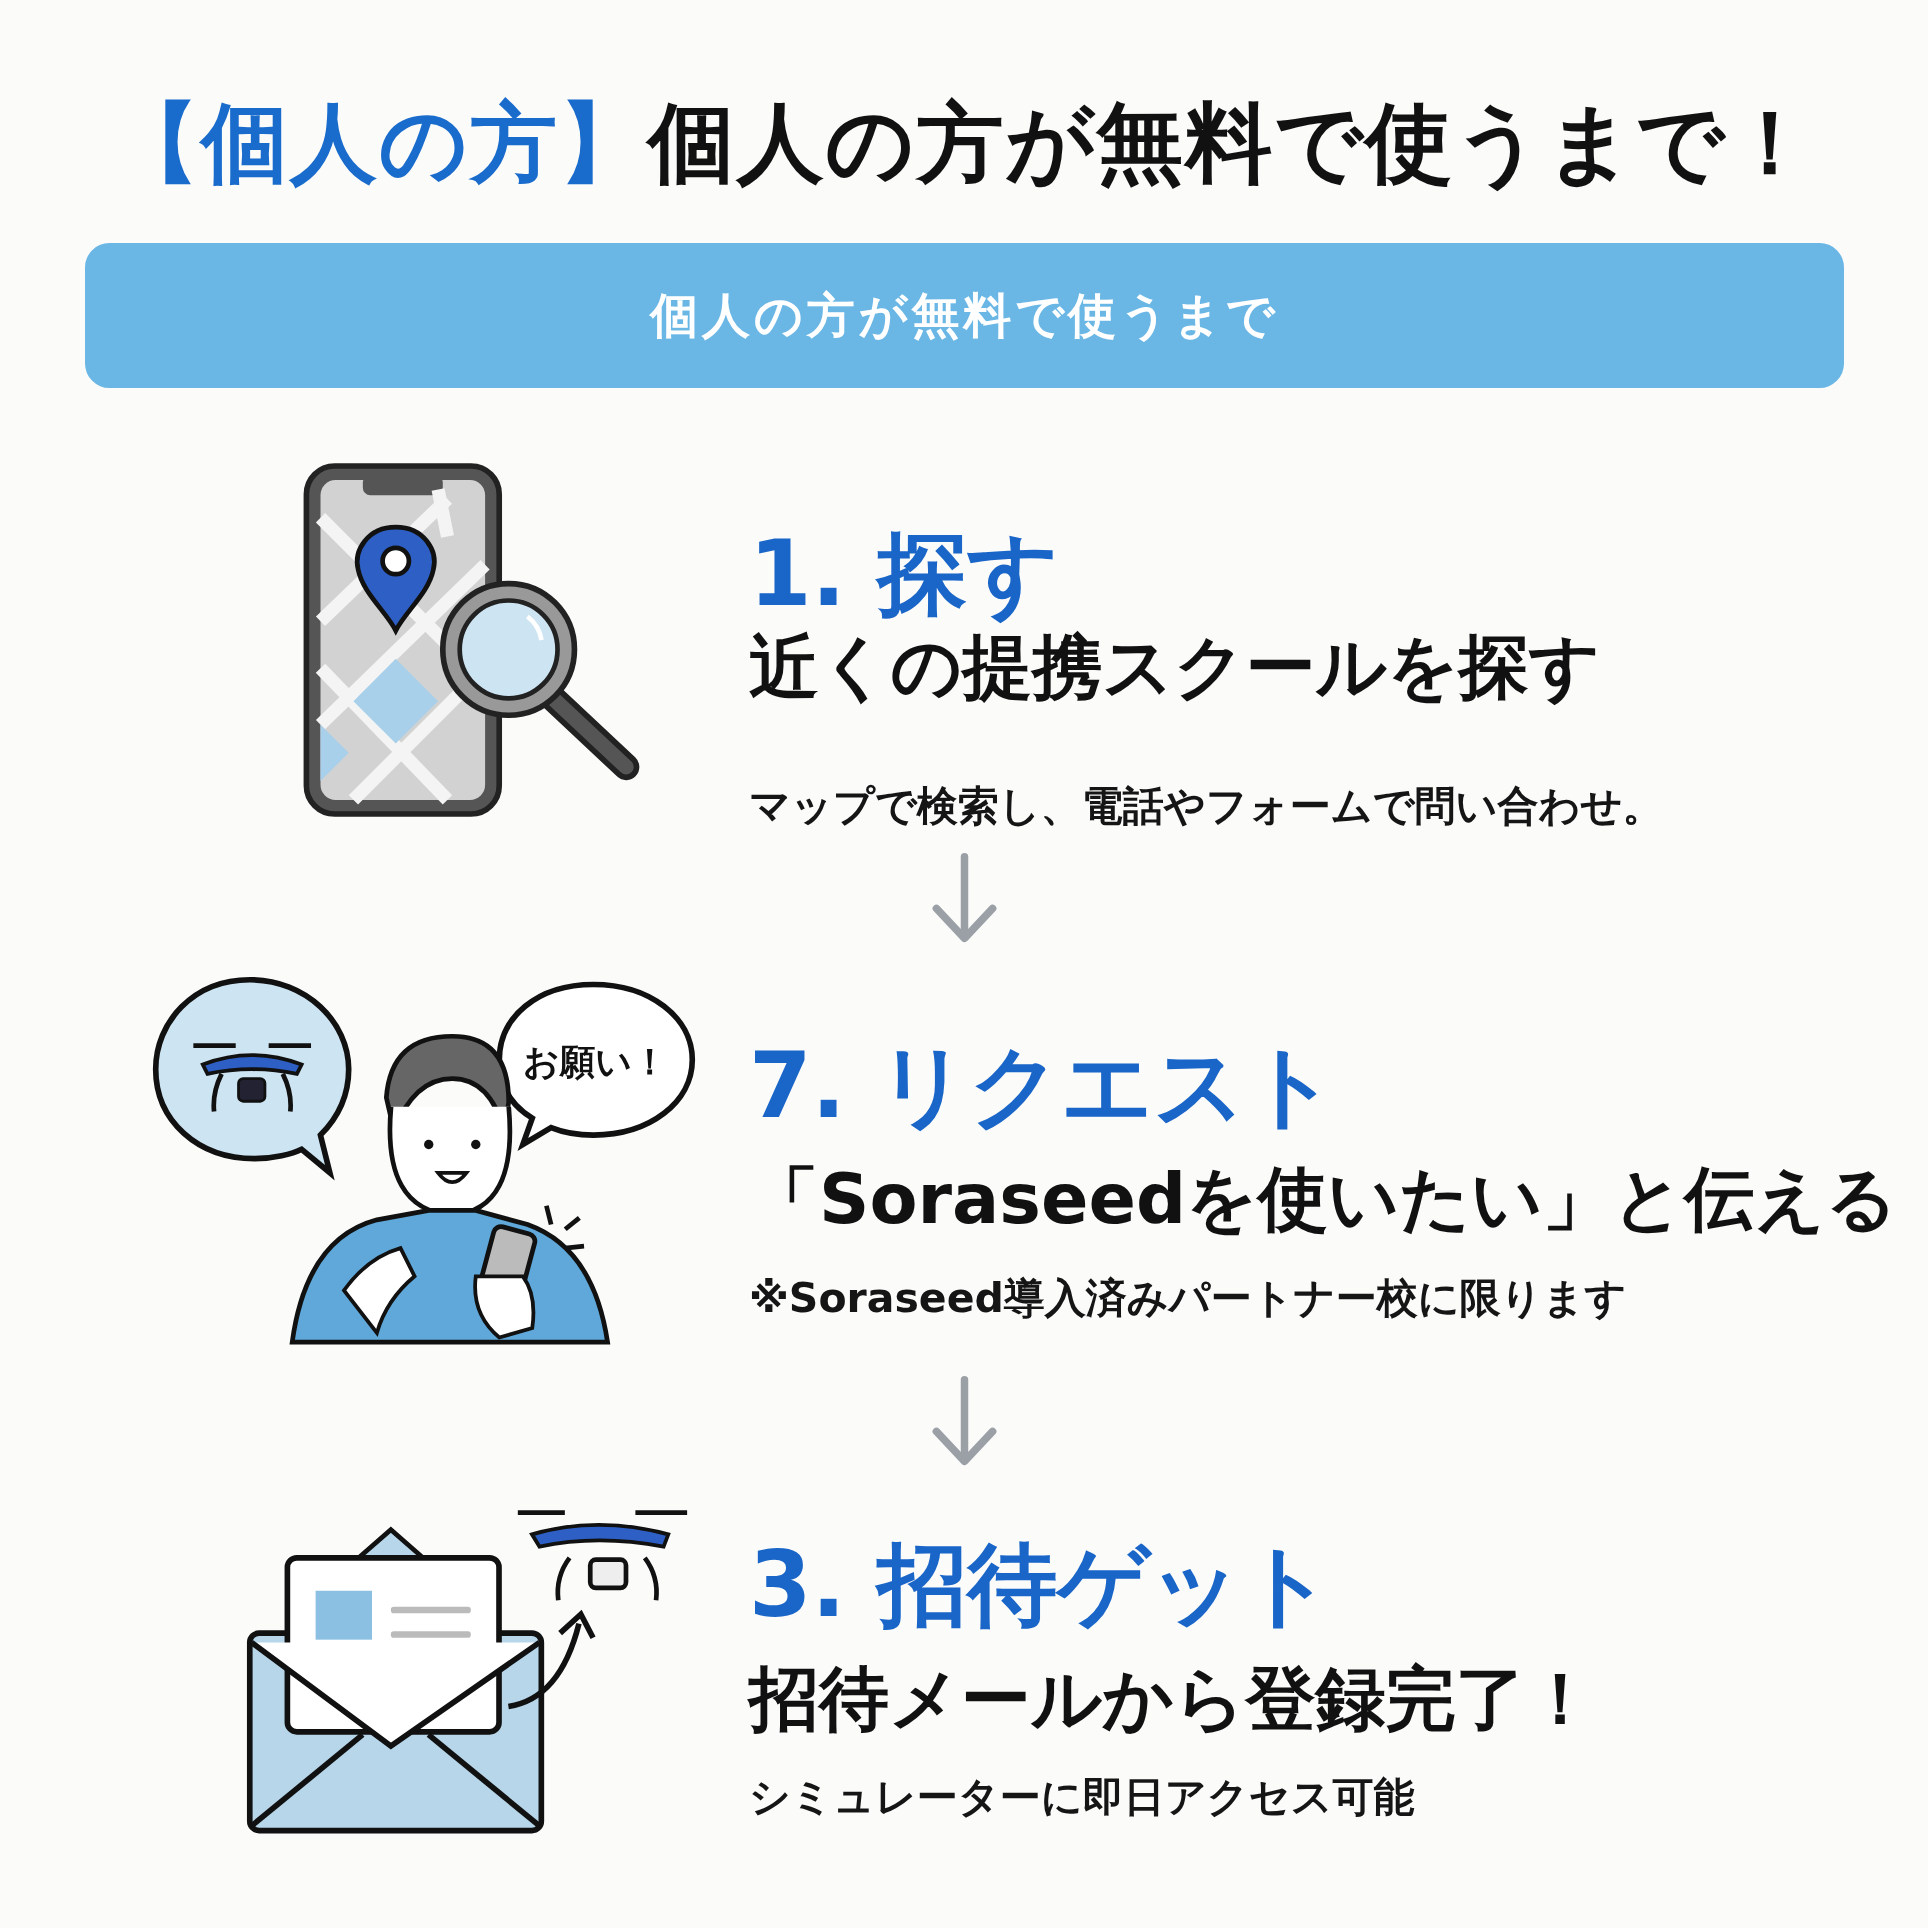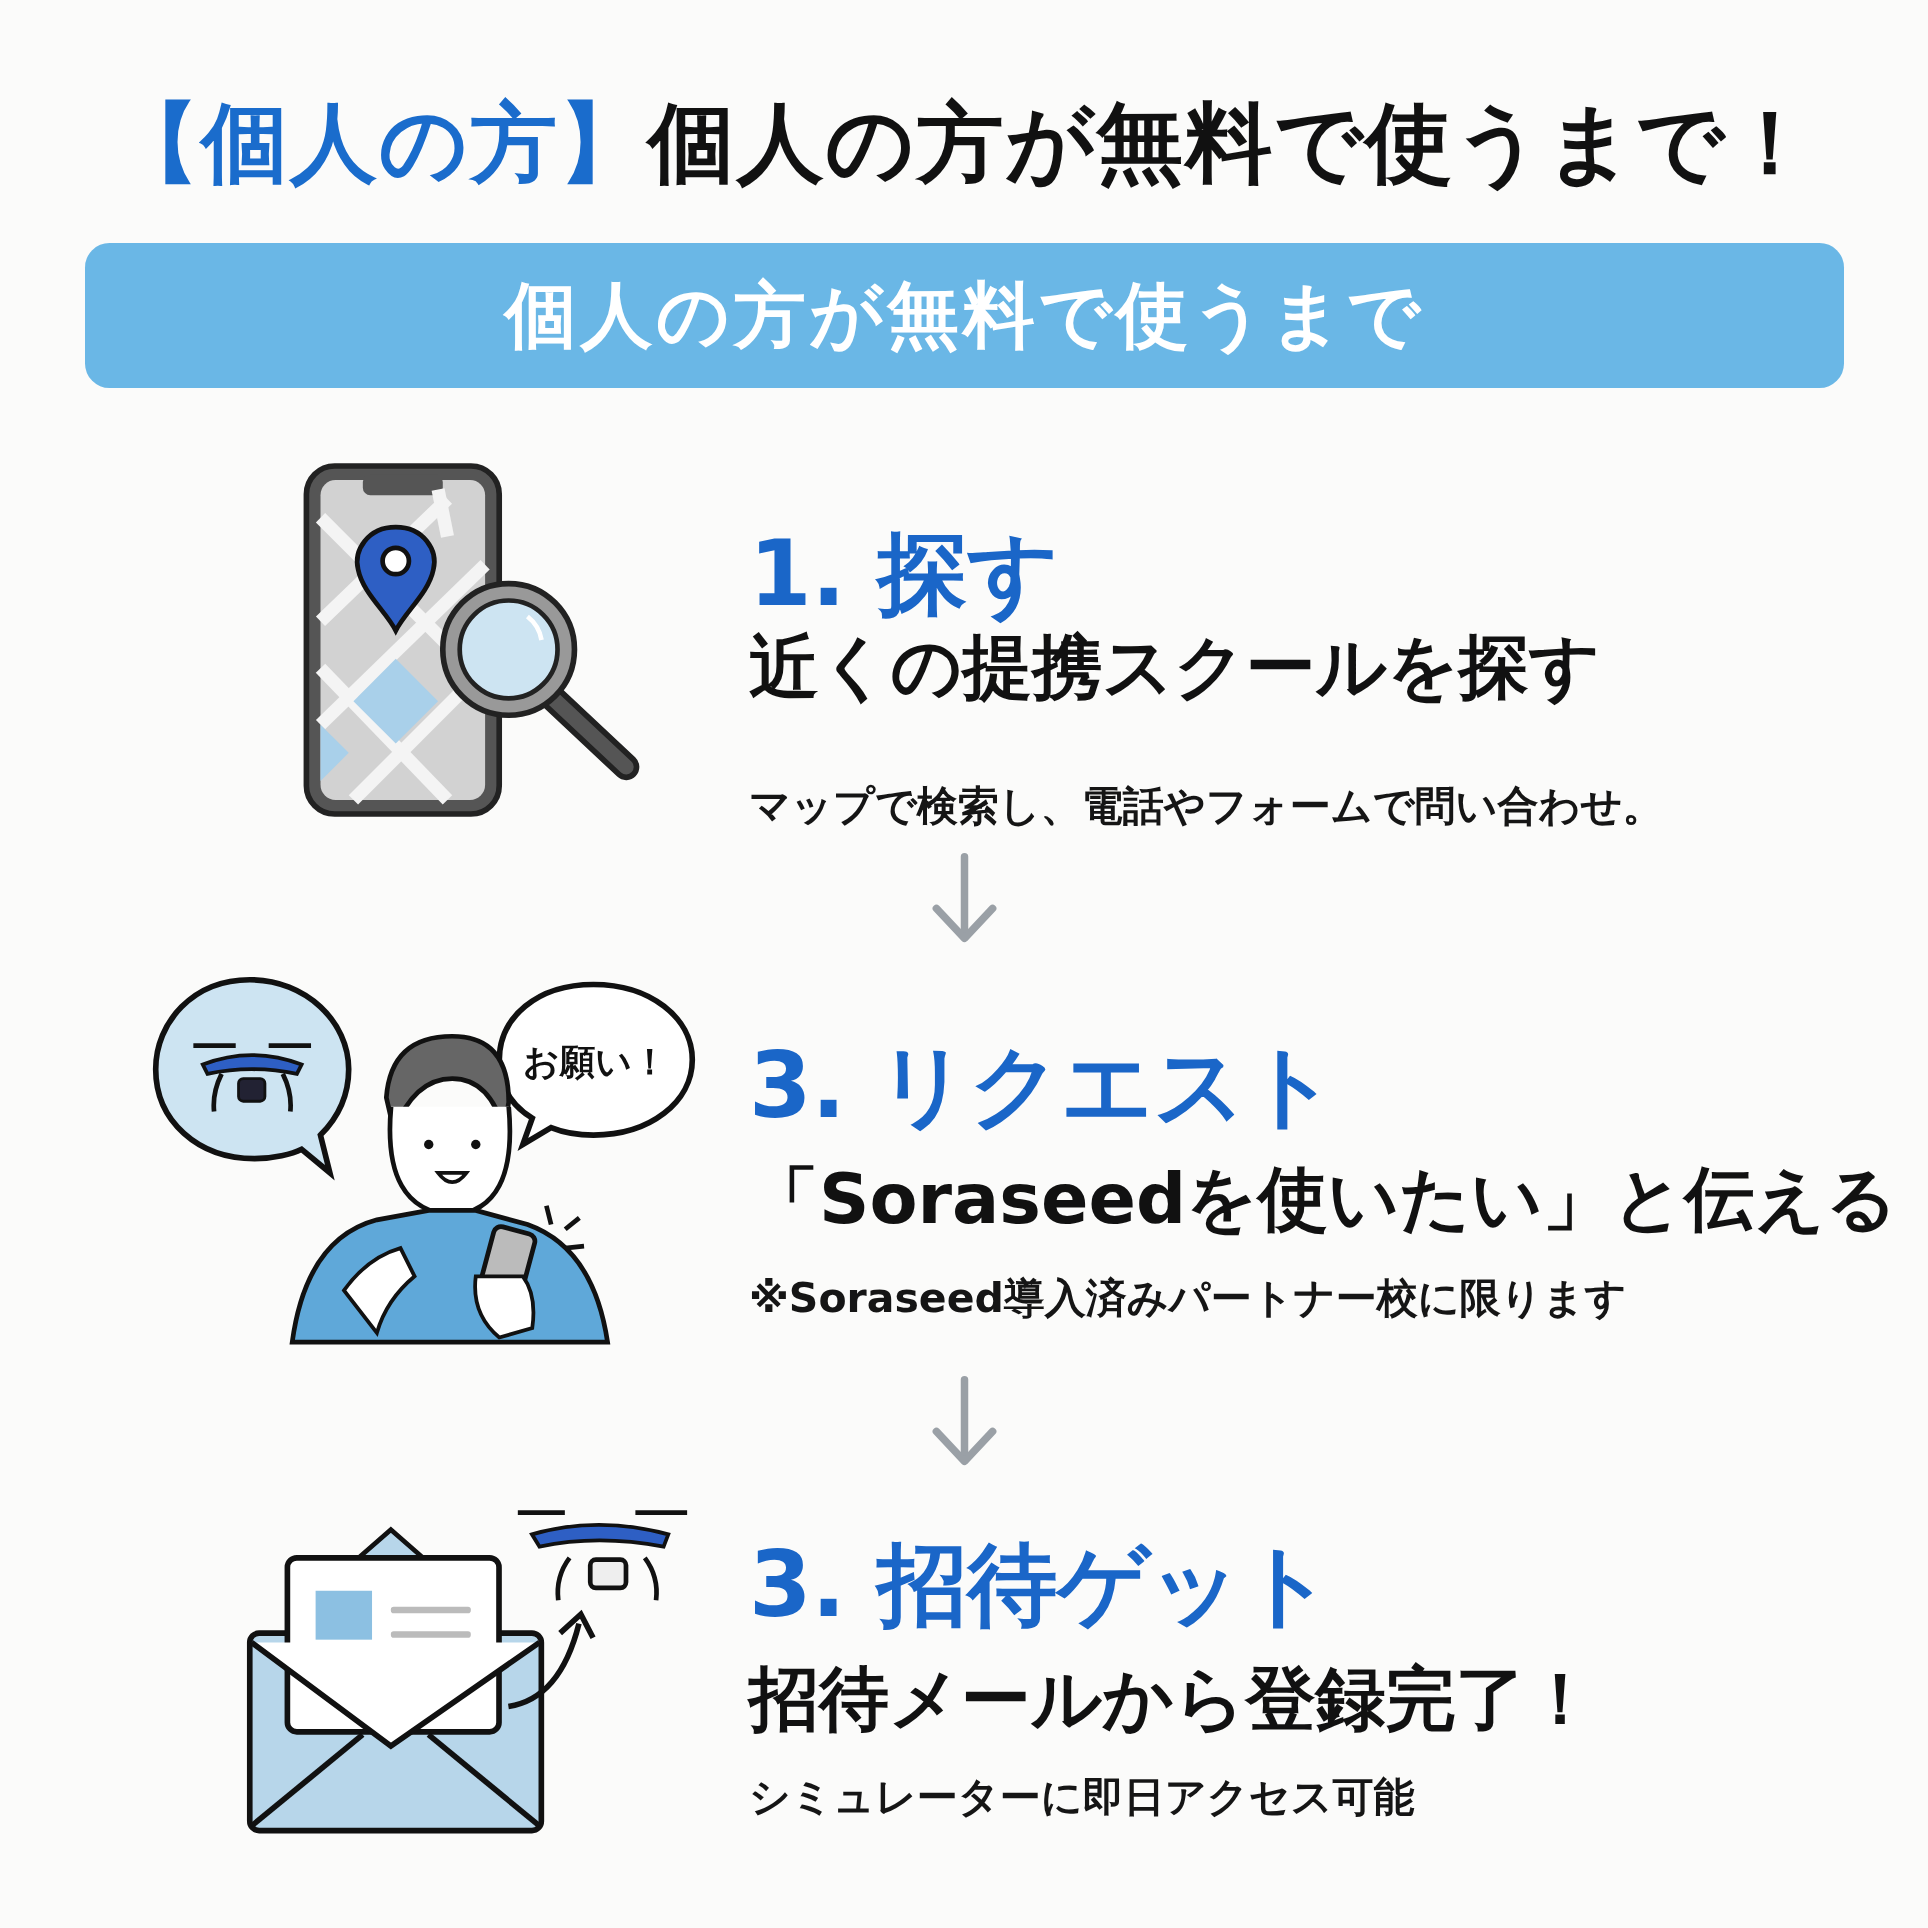--- a/index.html
+++ b/index.html
@@ -9,21 +9,21 @@
   }
   .title {
     position: absolute; top: 85px; left: 0; width: 1928px; text-align: center;
     font-size: 87px; font-weight: bold; letter-spacing: 1.9px; white-space: nowrap;
   }
   .title .accent { color: #1a6ccc; }
   .banner {
     position: absolute; left: 85px; top: 243px; width: 1759px; height: 145px;
     background: #6ab7e6; border-radius: 24.5px;
     display: flex; align-items: center; justify-content: center;
-    color: #fff; font-size: 72px; font-weight: bold; letter-spacing: 3.8px;
+    color: #fff; font-size: 48px; font-weight: bold; letter-spacing: 3.8px;
   }
   .step { position: absolute; left: 0; width: 1928px; }
   .step .num-title {
     position: absolute; left: 749px; color: #1a66c8; font-size: 90px; font-weight: bold; white-space: nowrap;
   }
   .step .headline {
     position: absolute; left: 749px; font-size: 70px; font-weight: bold; white-space: nowrap;
   }
   .step .sub {
     position: absolute; left: 749px; font-size: 41px; font-weight: bold; white-space: nowrap; color: #151515;
@@ -91,21 +91,21 @@
     <circle cx="345" cy="180" r="5" fill="#111"></circle>
     <path d="M305,210 Q320,230 335,210Z" fill="#fff" stroke="#111" stroke-width="4"></path>
     <path d="M150,390 Q165,280 240,260 L295,250 L345,250 L400,265 Q470,290 485,390Z" fill="#5fa8d9" stroke="#111" stroke-width="5"></path>
     <path d="M205,335 Q230,300 265,290 L280,320 Q250,345 240,380Z" fill="#fff" stroke="#111" stroke-width="4"></path>
     <rect x="355" y="270" width="45" height="80" rx="8" fill="#bbb" stroke="#111" stroke-width="5" transform="rotate(15 378 310)"></rect>
     <path d="M345,320 Q340,360 370,385 L405,375 Q410,340 395,320Z" fill="#fff" stroke="#111" stroke-width="4"></path>
     <line x1="420" y1="245" x2="425" y2="265" stroke="#111" stroke-width="5"></line>
     <line x1="440" y1="270" x2="455" y2="258" stroke="#111" stroke-width="5"></line>
     <line x1="440" y1="290" x2="460" y2="288" stroke="#111" stroke-width="5"></line>
   </svg>
-  <div class="num-title" style="top:1026px;">3. リクエスト</div>
+  <div class="num-title" style="top:1026px;">7. リクエスト</div>
   <div class="headline" style="top:1153px;">「Soraseedを使いたい」と伝える</div>
   <div class="sub" style="top:1271px;">※Soraseed導入済みパートナー校に限ります</div>
 </div>
 
 <svg class="arrow" style="top:1370px;" viewBox="0 0 80 110">
   <line x1="40" y1="10" x2="40" y2="95" stroke="#9aa0a6" stroke-width="8" stroke-linecap="round"></line>
   <polyline points="10,65 40,97 70,65" stroke="#9aa0a6" stroke-width="8" fill="none" stroke-linecap="round" stroke-linejoin="round"></polyline>
 </svg>
 
 <div class="step" style="top:0;">

